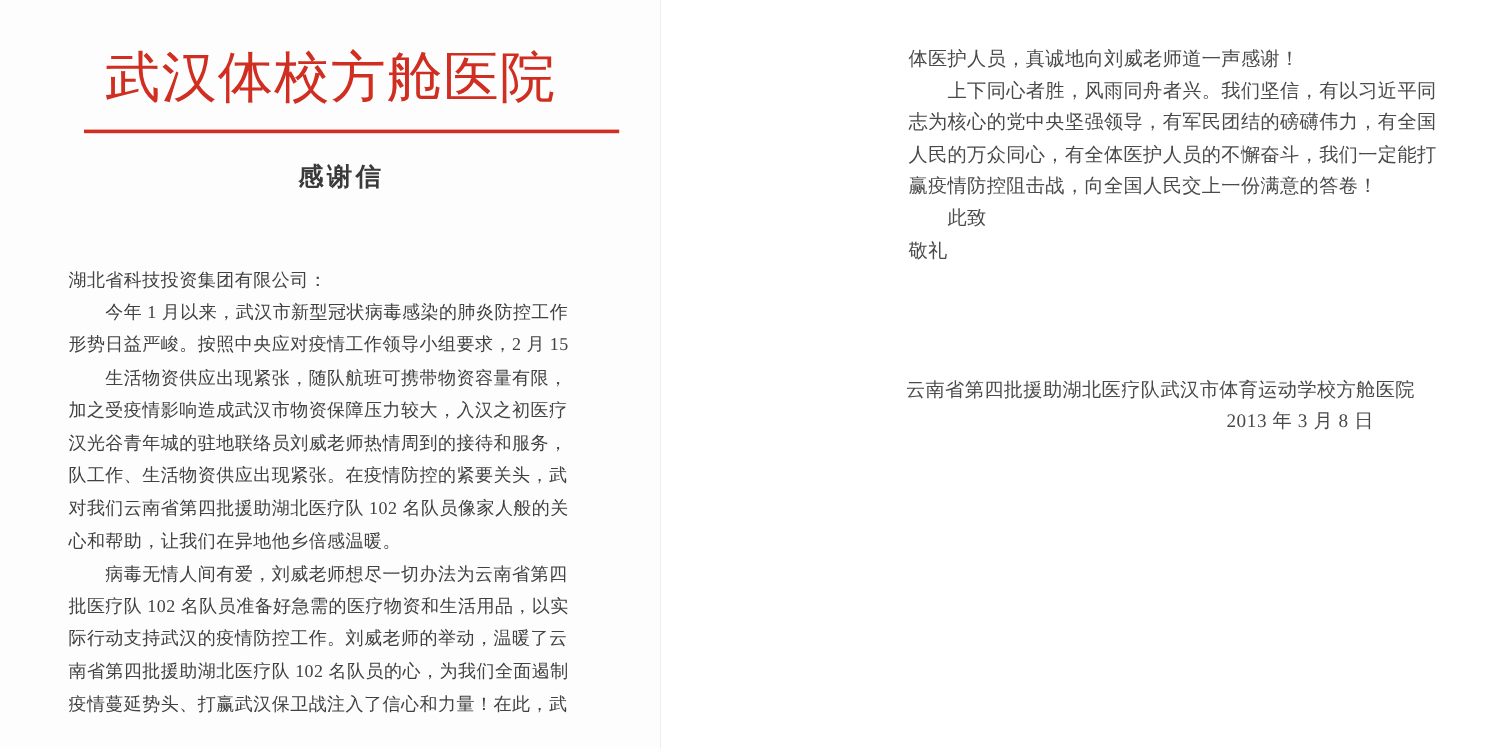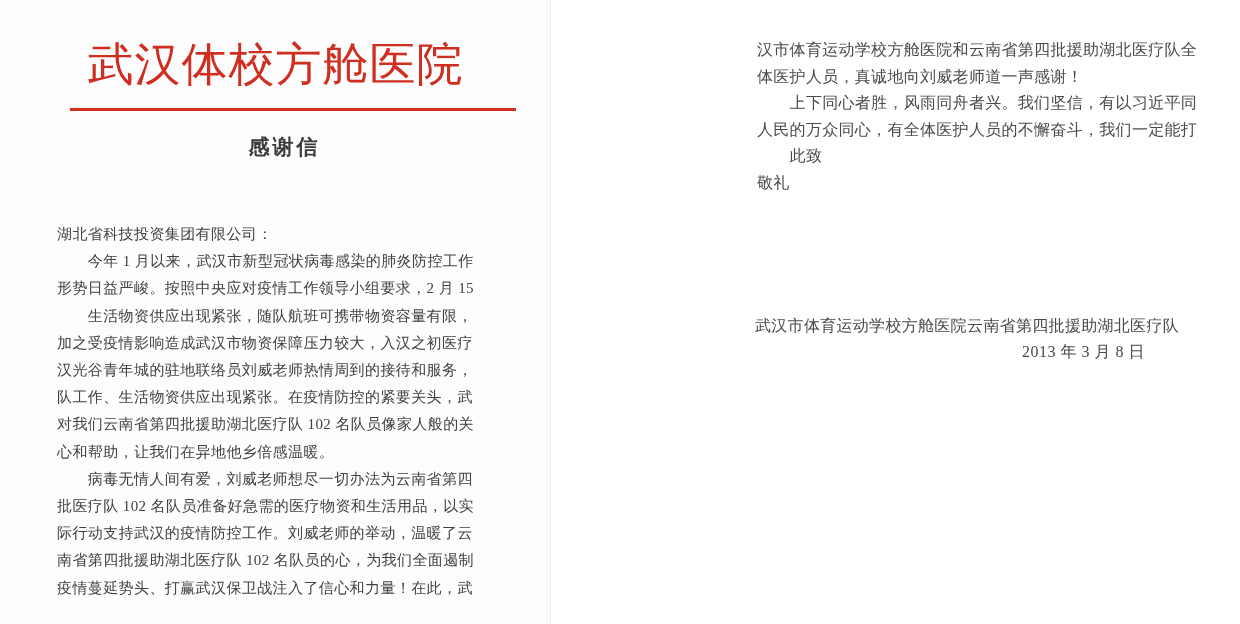--- a/index.html
+++ b/index.html
@@ -122,27 +122,28 @@
         <div class="line">　　病毒无情人间有爱，刘威老师想尽一切办法为云南省第四</div>
         <div class="line">批医疗队 102 名队员准备好急需的医疗物资和生活用品，以实</div>
         <div class="line">际行动支持武汉的疫情防控工作。刘威老师的举动，温暖了云</div>
         <div class="line">南省第四批援助湖北医疗队 102 名队员的心，为我们全面遏制</div>
         <div class="line">疫情蔓延势头、打赢武汉保卫战注入了信心和力量！在此，武</div>
       </div>
   </div>
 
   <div class="page-right">
     <div class="body-block body-2">
-        <div class="line">汉市体育运动学校方舱医院和云南省第四批援助湖北医疗队全</div>
         <div class="line">体医护人员，真诚地向刘威老师道一声感谢！</div>
         <div class="line">　　上下同心者胜，风雨同舟者兴。我们坚信，有以习近平同</div>
+        <div class="line">志为核心的党中央坚强领导，有军民团结的磅礴伟力，有全国</div>
         <div class="line">人民的万众同心，有全体医护人员的不懈奋斗，我们一定能打</div>
+        <div class="line">赢疫情防控阻击战，向全国人民交上一份满意的答卷！</div>
         <div class="line">　　此致</div>
         <div class="line">敬礼</div>
       </div>
     <div class="signature-row">
+      <span>云南省第四批援助湖北医疗队</span>
       <span>武汉市体育运动学校方舱医院</span>
-      <span>云南省第四批援助湖北医疗队</span>
     </div>
     <div class="date-row">2013 年 3 月 8 日</div>
   </div>
 
 </div>
 
 </body></html>

